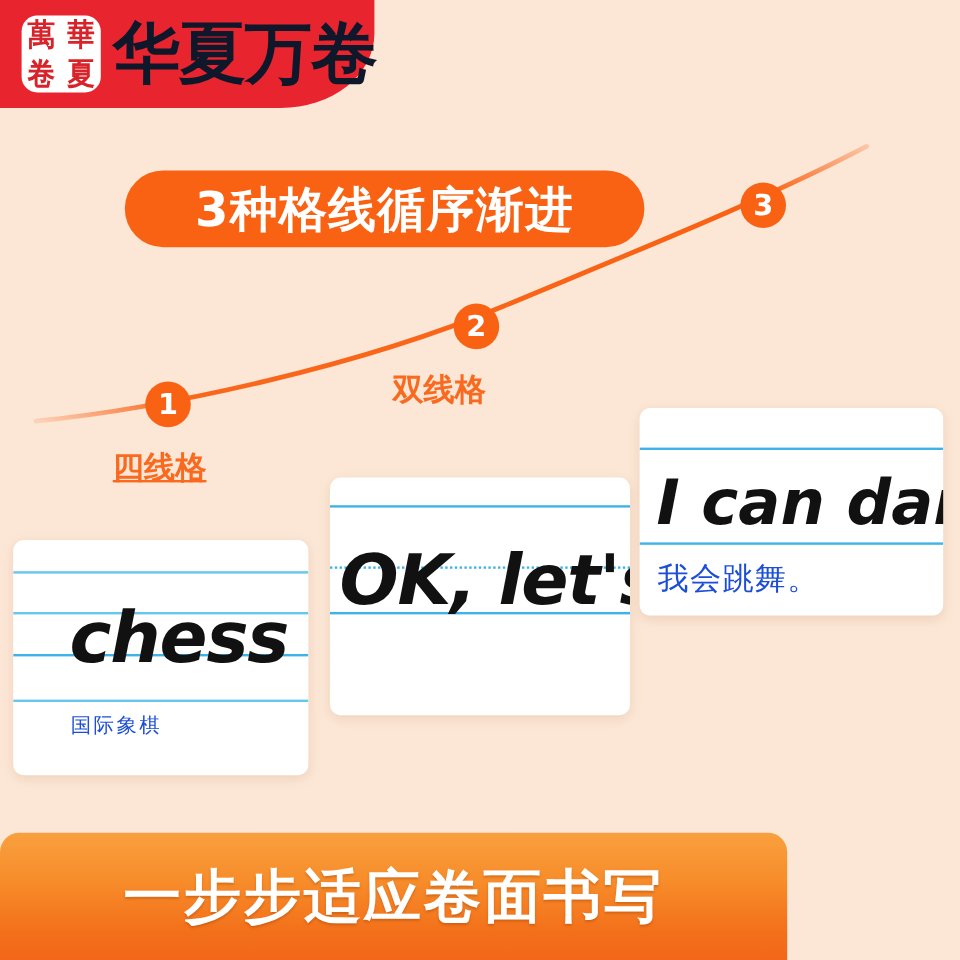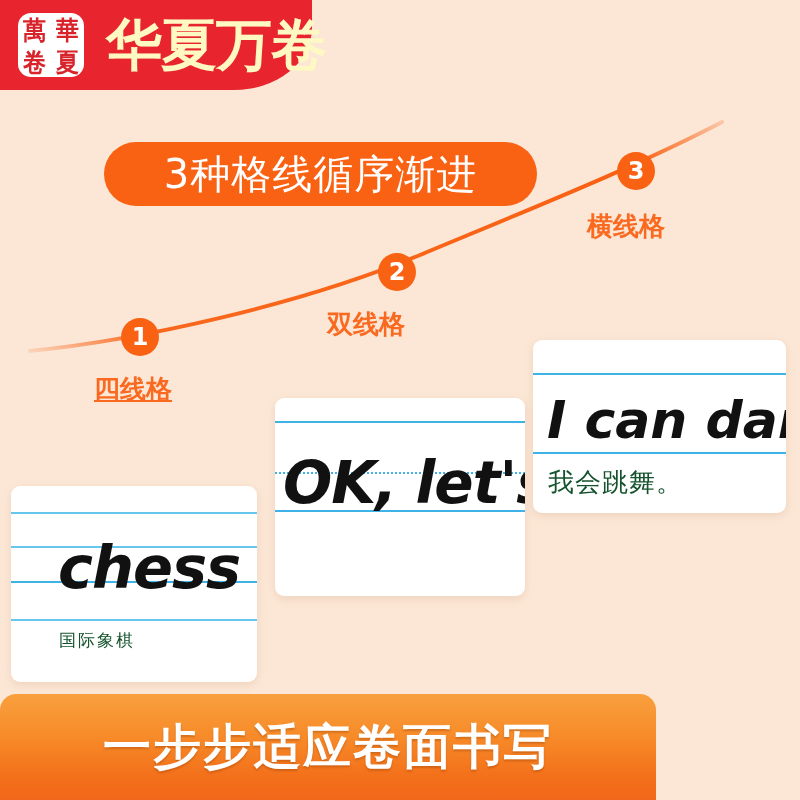--- a/index.html
+++ b/index.html
@@ -48,23 +48,23 @@
   .brand-seal span {
     font-family: "DejaVu Serif", "Liberation Serif", serif;
     color: #d8232a;
     font-size: 23px;
     font-weight: bold;
     line-height: 1;
     transform: scaleY(1.12);
   }
   .brand-name {
     position: absolute;
-    left: 106px;
+    left: 94px;
     top: 10px;
-    color: #fef9c3;
+    color: #0f172a;
     font-size: 56px;
     font-weight: bold;
     letter-spacing: -1px;
     line-height: 70px;
     white-space: nowrap;
     font-family: "DejaVu Sans", "Liberation Sans", sans-serif;
   }
 
   
   .headline-pill {
@@ -75,21 +75,21 @@
     height: 64px;
     background: #f96113;
     border-radius: 34px;
     display: flex;
     align-items: center;
     justify-content: center;
   }
   .headline-pill .txt {
     color: #ffffff;
     font-size: 40px;
-    font-weight: normal;
+    font-weight: bold;
     letter-spacing: 1px;
     white-space: nowrap;
     font-family: "DejaVu Sans", "Liberation Sans", sans-serif;
   }
 
   
   .curve-svg {
     position: absolute;
     left: 0;
     top: 0;
@@ -150,27 +150,27 @@
   .hw-en {
     position: absolute;
     color: #111111;
     font-family: "DejaVu Sans", "Liberation Sans", sans-serif;
     font-style: italic;
     font-weight: bold;
     white-space: nowrap;
   }
   .hw-cn {
     position: absolute;
-    color: #14532d;
+    color: #1d4ed8;
     font-family: "DejaVu Serif", "Liberation Serif", serif;
     white-space: nowrap;
   }
 
   
-  #card-1 { left: 11px; top: 450px; width: 246px; height: 196px; margin-top: 36px; }
+  #card-1 { left: 11px; top: 450px; width: 246px; height: 196px; }
   #card-1 .r1 { top: 26px; }
   #card-1 .r2 { top: 60px; }
   #card-1 .r3 { top: 95px; }
   #card-1 .r4 { top: 133px; }
   #card-1 .hw-en { left: 47px; top: 47px; font-size: 59px; letter-spacing: -1px; }
   #card-1 .hw-cn { left: 48px; top: 143px; font-size: 17px; letter-spacing: 2px; }
 
   
   #card-2 { left: 275px; top: 398px; width: 250px; height: 198px; }
   #card-2 .r1 { top: 23px; }
@@ -241,21 +241,20 @@
     <span class="txt">3种格线循序渐进</span>
   </div>
 
   <div class="step-marker" id="marker-1">1</div>
   <div class="step-label" id="label-1">四线格</div>
 
   <div class="step-marker" id="marker-2">2</div>
   <div class="step-label" id="label-2">双线格</div>
 
   <div class="step-marker" id="marker-3">3</div>
-  <div class="step-label" id="label-3">横线格</div>
 
   <div class="card" id="card-1">
     <div class="rule thin r1"></div>
     <div class="rule thin r2"></div>
     <div class="rule r3"></div>
     <div class="rule thin r4"></div>
     <div class="hw-en">chess</div>
     <div class="hw-cn">国际象棋</div>
   </div>
 

